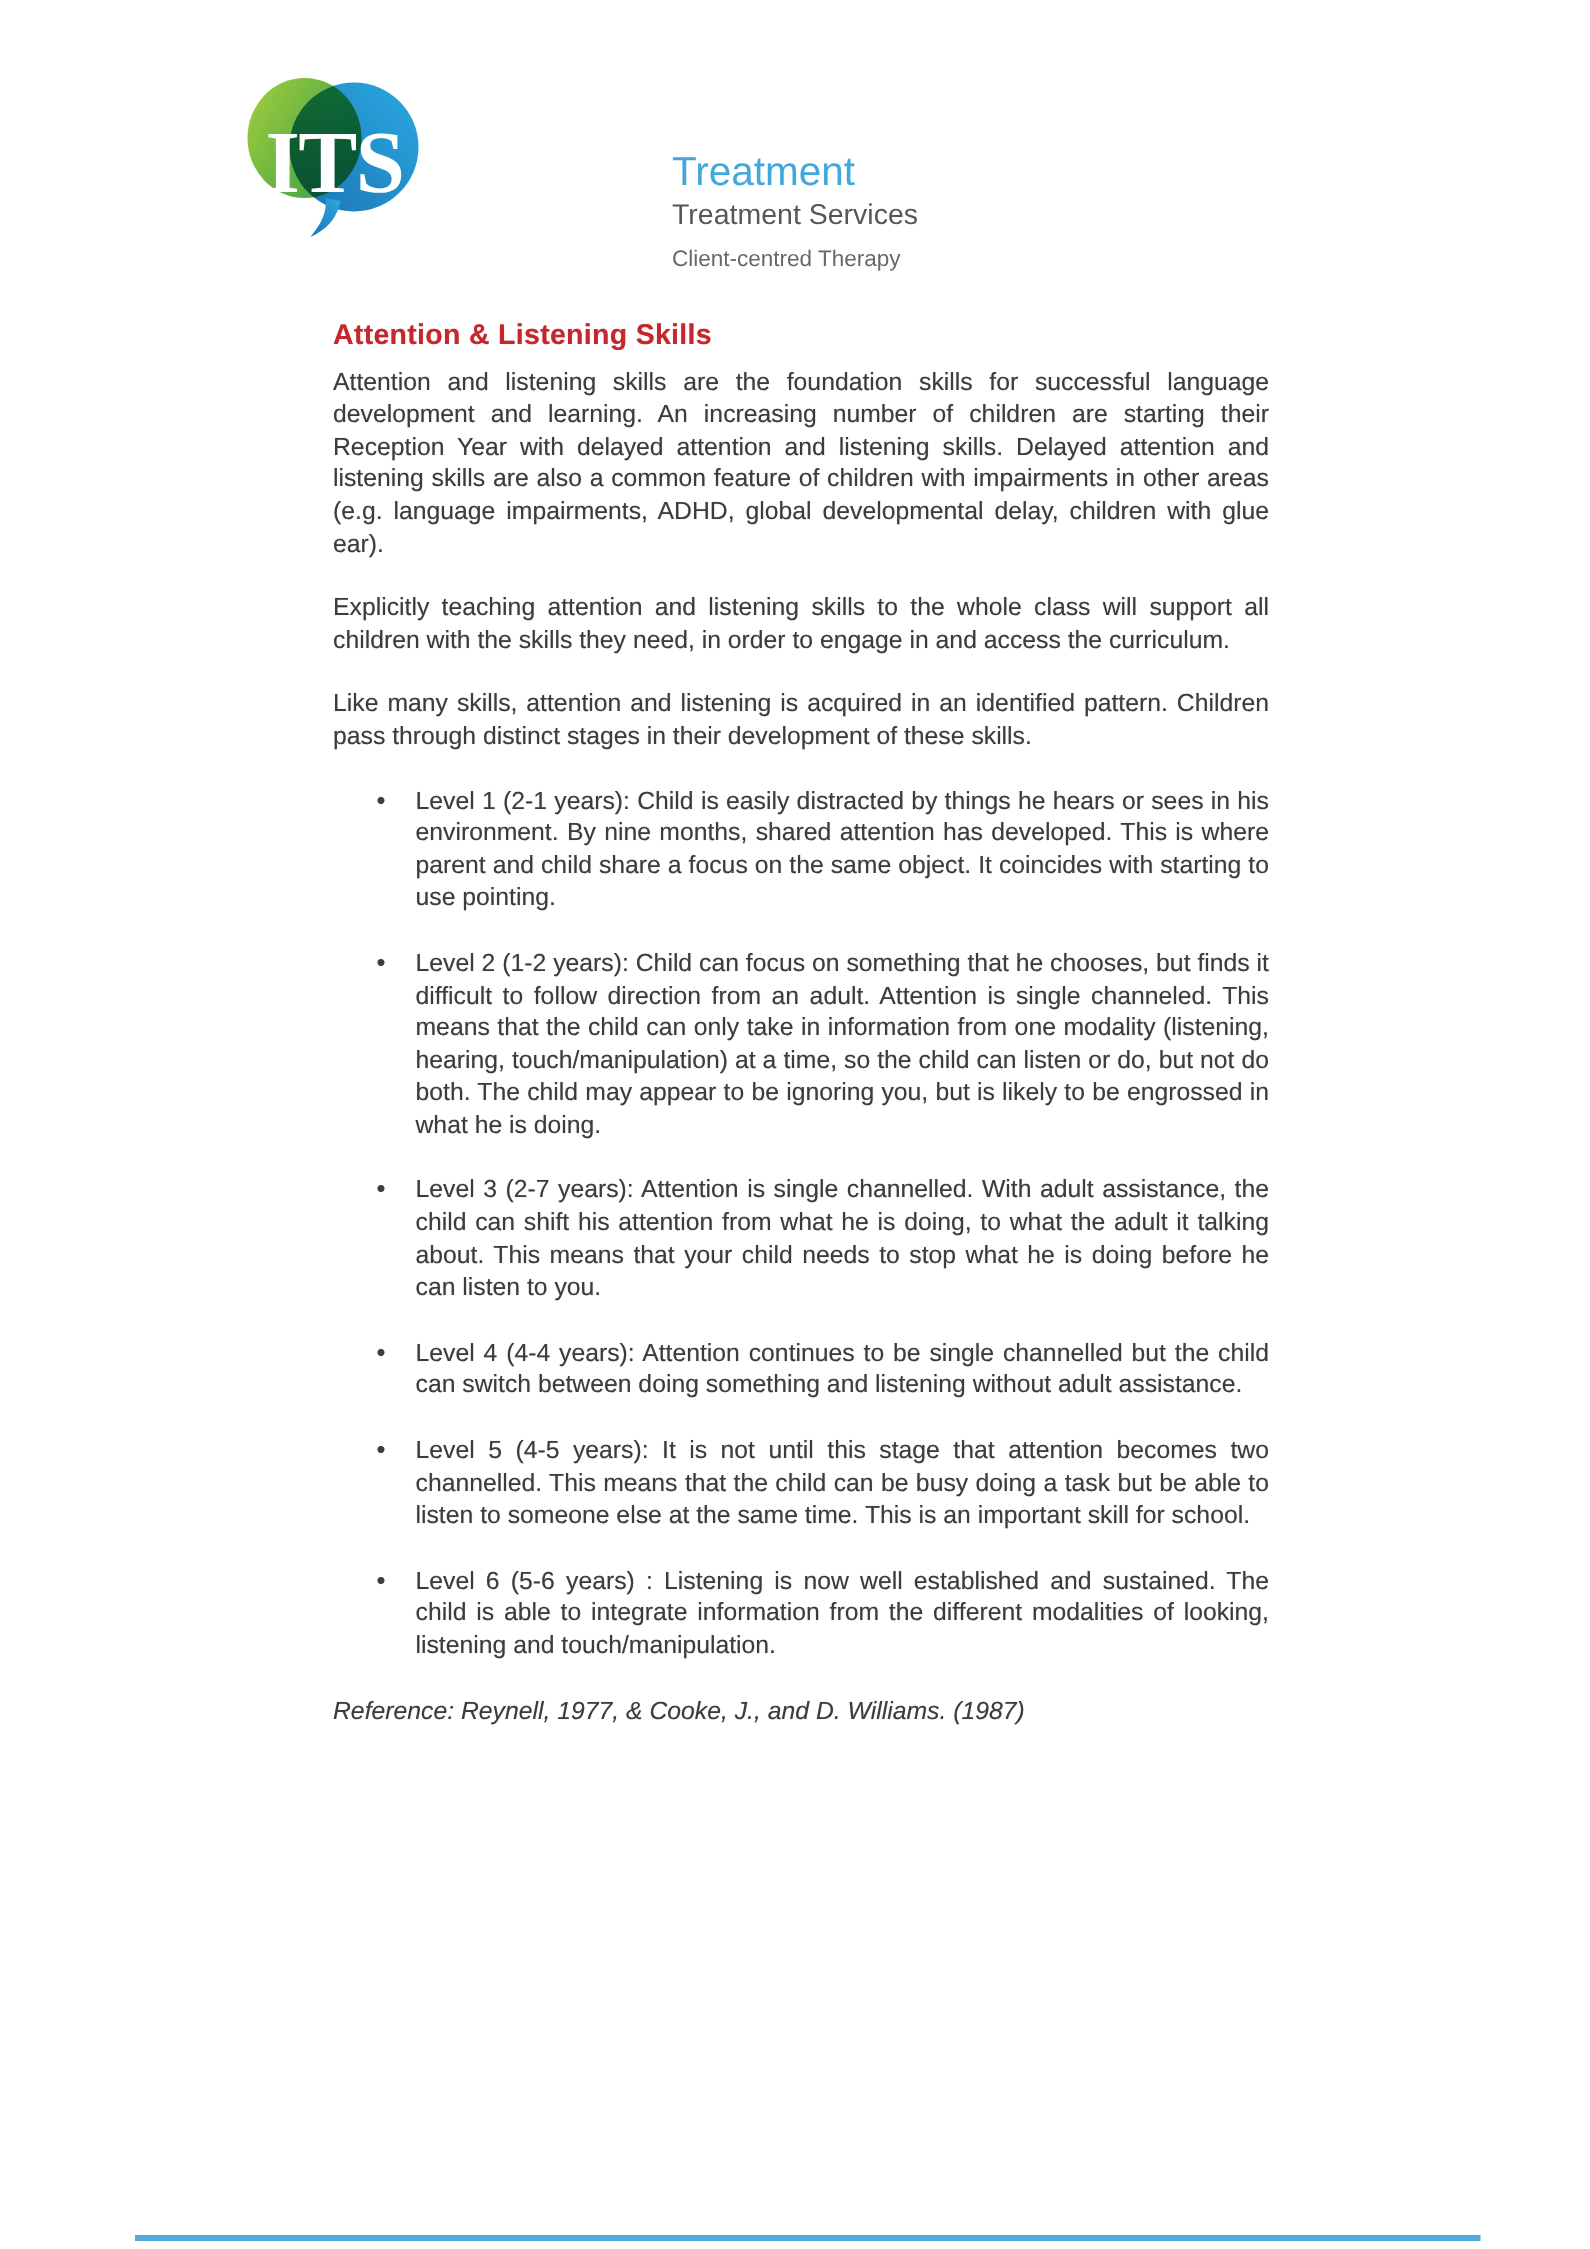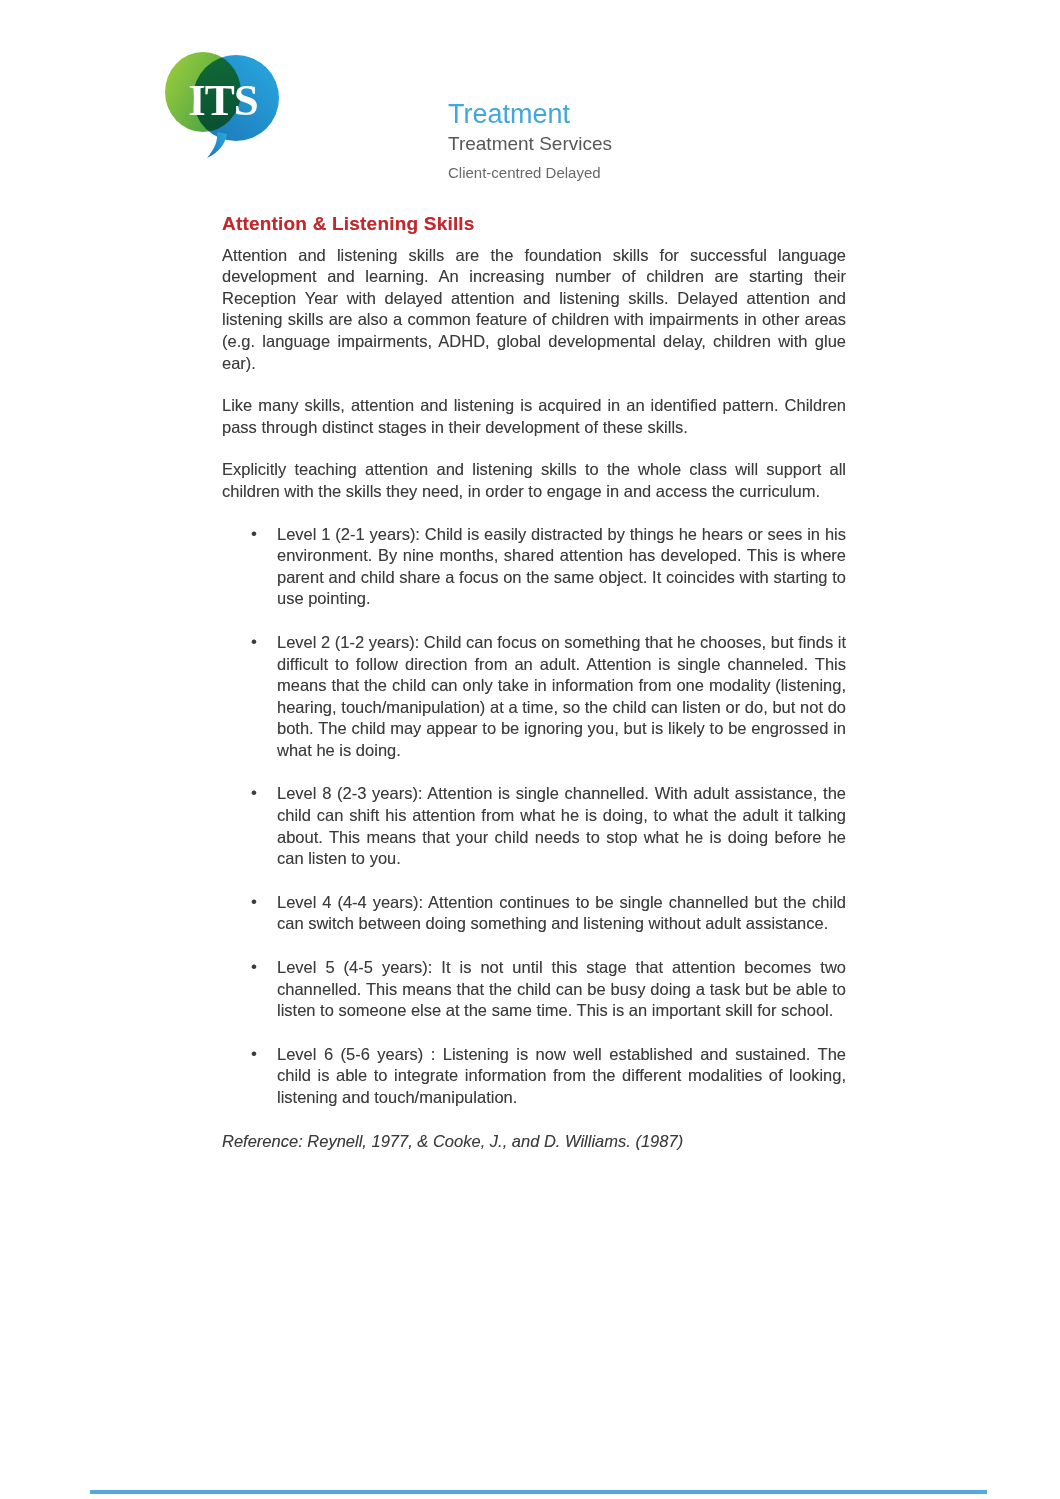--- a/index.html
+++ b/index.html
@@ -13,21 +13,21 @@
   }
 
   
   .logo-block { position:absolute; left:163px; top:40px; height:120px; }
   .logo-icon { position:absolute; left:0; top:2px; width:118px; height:120px; }
   .logo-icon svg { display:block; width:118px; height:120px; }
   .its-text {
     position:absolute; left:8px; top:32px; width:104px;
     text-align:center;
     font-family:"Liberation Serif", serif;
-    font-weight:bold; font-size:45px; letter-spacing:-1px;
+    font-weight:bold; font-size:59px; letter-spacing:-1px;
     color:#ffffff;
   }
   .wordmark { position:absolute; left:285px; top:60px; width:320px; }
   .wm-line1 { font-size:27px; line-height:29px; color:var(--wm-blue,#41a7dc); }
   .wm-line2 { font-size:19px; line-height:29px; color:var(--wm-gray,#56575b); }
   .wm-tagline { font-size:15px; line-height:17px; margin-top:6px; color:var(--tag-gray,#67686c); }
 
   
   .content {
     position:absolute; left:222px; top:213px; width:624px;
@@ -84,51 +84,51 @@
         <g style="mix-blend-mode:multiply" fill="url(#gBlue)">
           <circle cx="73" cy="56" r="43"></circle>
           <path d="M64,92 C62,103 55,111 44,116 C52,106 55,99 54,90 Z"></path>
         </g>
       </svg>
       <div class="its-text">ITS</div>
     </div>
     <div class="wordmark">
       <div class="wm-line1">Treatment</div>
       <div class="wm-line2">Treatment Services</div>
-      <div class="wm-tagline">Client-centred Delayed</div>
+      <div class="wm-tagline">Client-centred Therapy</div>
     </div>
   </div>
 
   <div class="content">
     <h1 class="doc-title">Attention &amp; Listening Skills</h1>
 
     <div>
 
         <p>Attention and listening skills are the foundation skills for successful language development and learning. An increasing number of children are starting their Reception Year with delayed attention and listening skills. Delayed attention and listening skills are also a common feature of children with impairments in other areas (e.g. language impairments, ADHD, global developmental delay, children with glue ear).</p>
 
+        <p>Explicitly teaching attention and listening skills to the whole class will support all children with the skills they need, in order to engage in and access the curriculum.</p>
+
         <p>Like many skills, attention and listening is acquired in an identified pattern. Children pass through distinct stages in their development of these skills.</p>
-
-        <p>Explicitly teaching attention and listening skills to the whole class will support all children with the skills they need, in order to engage in and access the curriculum.</p>
       </div>
 
     <ul class="levels">
 
         <li>
           <span class="dot">•</span>
           <span>Level 1 (2-1 years): Child is easily distracted by things he hears or sees in his environment. By nine months, shared attention has developed. This is where parent and child share a focus on the same object. It coincides with starting to use pointing.</span>
         </li>
 
         <li>
           <span class="dot">•</span>
           <span>Level 2 (1-2 years): Child can focus on something that he chooses, but finds it difficult to follow direction from an adult. Attention is single channeled. This means that the child can only take in information from one modality (listening, hearing, touch/manipulation) at a time, so the child can listen or do, but not do both. The child may appear to be ignoring you, but is likely to be engrossed in what he is doing.</span>
         </li>
 
         <li>
           <span class="dot">•</span>
-          <span>Level 8 (2-3 years): Attention is single channelled. With adult assistance, the child can shift his attention from what he is doing, to what the adult it talking about. This means that your child needs to stop what he is doing before he can listen to you.</span>
+          <span>Level 3 (2-7 years): Attention is single channelled. With adult assistance, the child can shift his attention from what he is doing, to what the adult it talking about. This means that your child needs to stop what he is doing before he can listen to you.</span>
         </li>
 
         <li>
           <span class="dot">•</span>
           <span>Level 4 (4-4 years): Attention continues to be single channelled but the child can switch between doing something and listening without adult assistance.</span>
         </li>
 
         <li>
           <span class="dot">•</span>
           <span>Level 5 (4-5 years): It is not until this stage that attention becomes two channelled. This means that the child can be busy doing a task but be able to listen to someone else at the same time. This is an important skill for school.</span>

